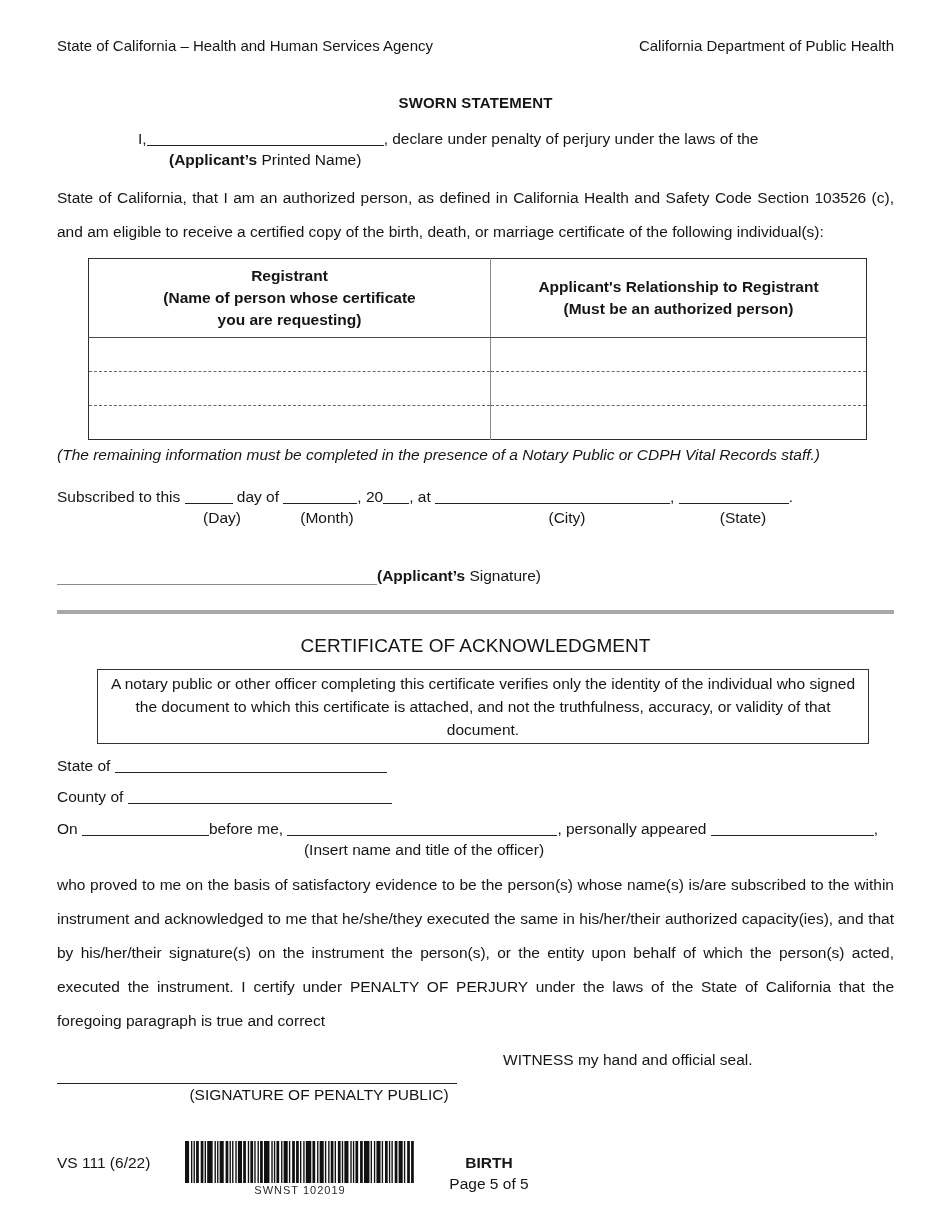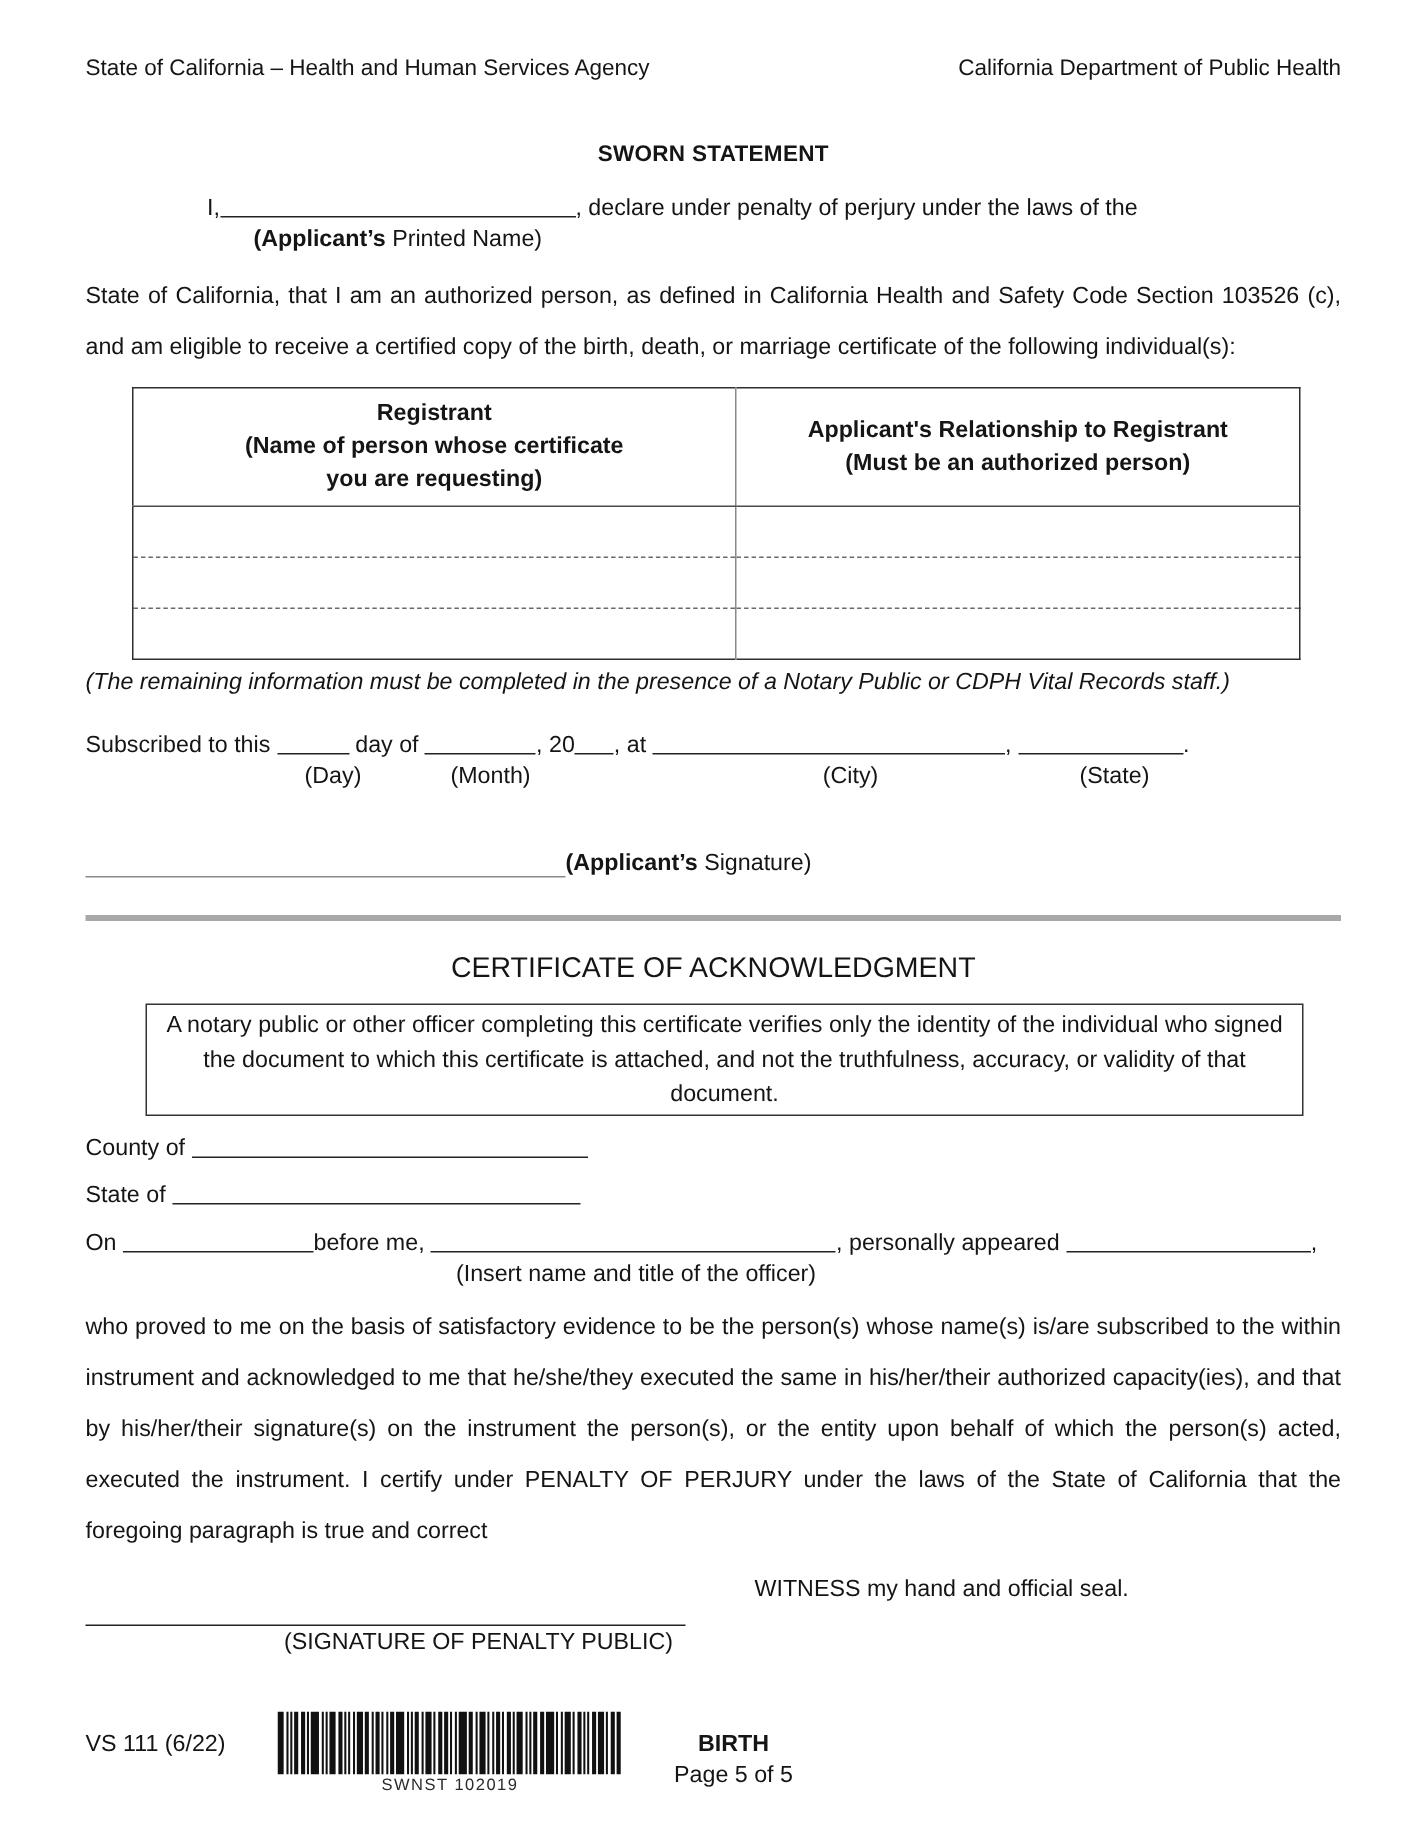--- a/index.html
+++ b/index.html
@@ -112,22 +112,22 @@
     <div class="sig-line"></div>
     <div class="sig-label"><b>(Applicant’s</b><span> Signature)</span></div>
   </div>
 
   <div class="section-divider"></div>
 
   <div class="ack-title">CERTIFICATE OF ACKNOWLEDGMENT</div>
 
   <div class="notice-box">A notary public or other officer completing this certificate verifies only the identity of the individual who signed the document to which this certificate is attached, and not the truthfulness, accuracy, or validity of that document.</div>
 
+  <div class="fill-row"><span>State of </span><span class="blank b-stateof"></span></div>
   <div class="fill-row"><span>County of </span><span class="blank b-countyof"></span></div>
-  <div class="fill-row"><span>State of </span><span class="blank b-stateof"></span></div>
 
   <div class="on-row">
     <span>On </span><span class="blank b-ondate"></span><span>before me, </span><span class="blank b-officer"></span><span>, personally appeared </span><span class="blank b-appeared"></span><span>,</span>
     <span class="officer-hint">(Insert name and title of the officer)</span>
   </div>
 
   <p class="para2">who proved to me on the basis of satisfactory evidence to be the person(s) whose name(s) is/are subscribed to the within instrument and acknowledged to me that he/she/they executed the same in his/her/their authorized capacity(ies), and that by his/her/their signature(s) on the instrument the person(s), or the entity upon behalf of which the person(s) acted, executed the instrument. I certify under PENALTY OF PERJURY under the laws of the State of California that the foregoing paragraph is true and correct</p>
 
   <div class="wit-row">
     <div class="notary-col">

